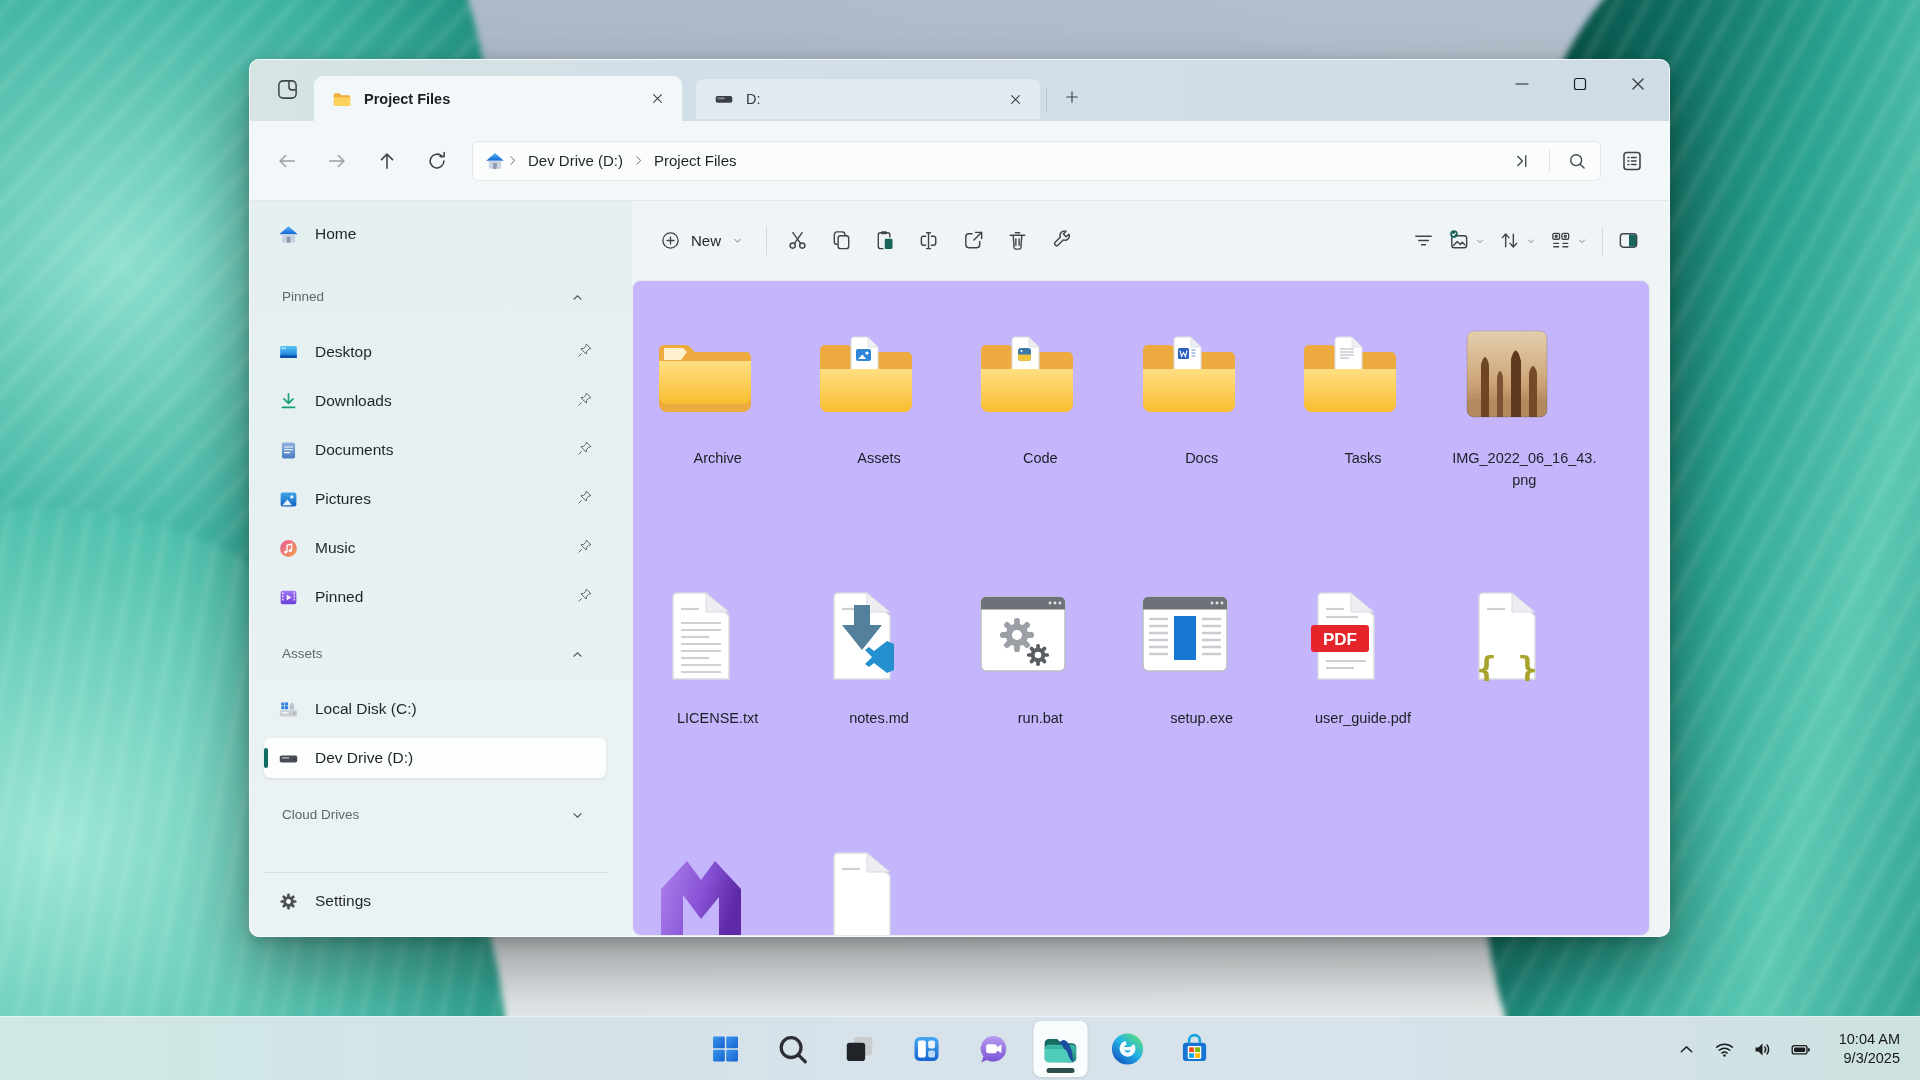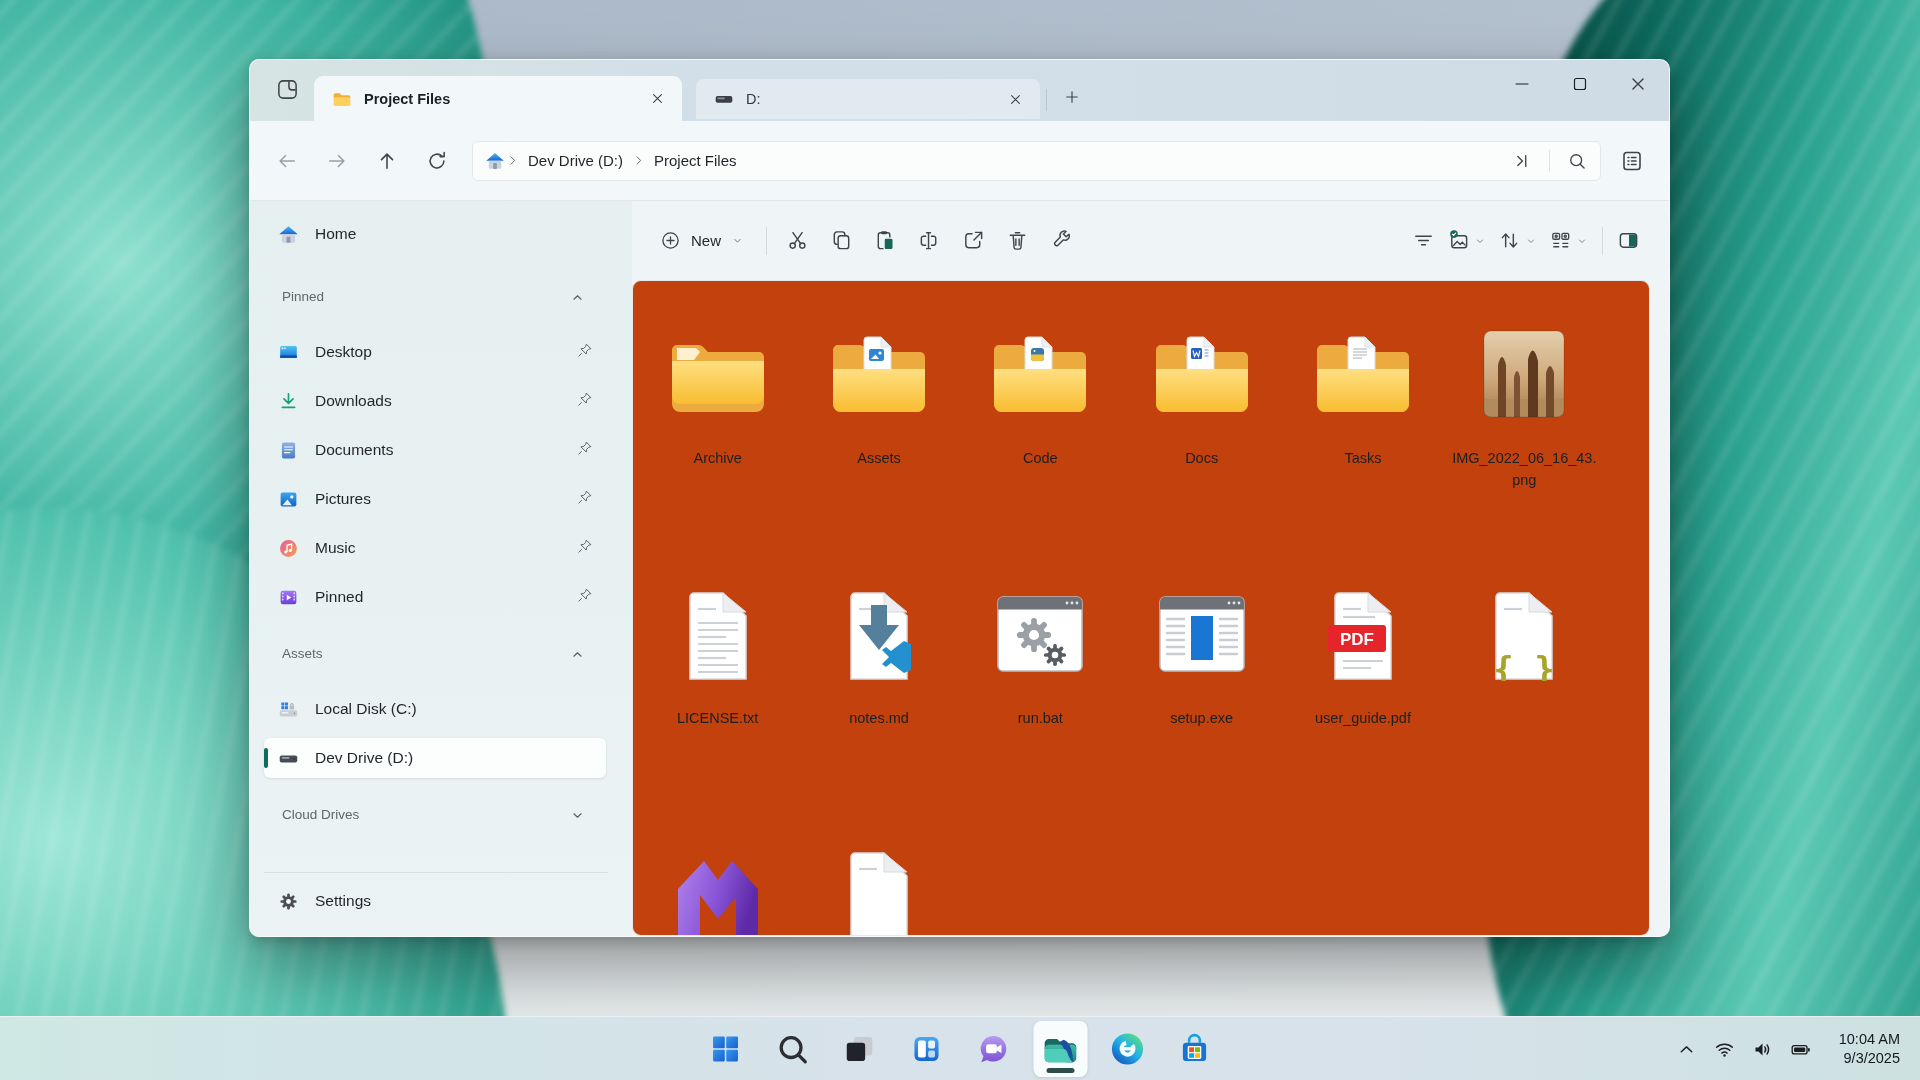--- a/index.html
+++ b/index.html
@@ -86,24 +86,24 @@
   .rightcol { flex:1; display:flex; flex-direction:column; min-width:0; padding-right:19px; }
   .toolbar { height:79px; flex:none; display:flex; align-items:center; padding-left:16px; }
   .new-btn { height:44px; border-radius:6px; display:flex; align-items:center; gap:10px;
     padding:0 14px 0 12px; }
   .new-btn .lbl { font-size:15px; color:#24282c; }
   .tb-ic { width:44px; height:40px; border-radius:5px; display:grid; place-items:center; }
   .tb-div { width:1px; height:28px; background:#d4d9dc; margin:0 8px; }
   .tb-right { margin-left:auto; display:flex; align-items:center; padding-right:4px; }
   .tb-combo { height:40px; border-radius:5px; display:flex; align-items:center; padding:0 6px; gap:4px; }
 
-  .card { flex:1; background:#c2410c; border:1px solid #e7eaed; border-radius:9px; overflow:hidden; }
+  .card { flex:1; background:#c4b5fd; border:1px solid #e7eaed; border-radius:9px; overflow:hidden; }
   .grid { display:grid; grid-template-columns:repeat(6,1fr); padding:36px 44px 0 4px; }
   .cell { height:260px; display:flex; flex-direction:column; align-items:center; }
-  .icon-box { height:104px; width:130px; display:flex; align-items:flex-end; justify-content:center; flex:none; }
+  .icon-box { height:104px; width:130px; display:flex; align-items:flex-end; justify-content:flex-start; flex:none; }
   .fname { margin-top:26px; font-size:14.5px; color:#1c2024; text-align:center; line-height:1.55;
     max-width:152px; word-break:break-all; }
 
   .statusrow { height:52px; flex:none; display:flex; align-items:center; padding-left:12px; }
   .statusrow .lbl { font-size:14px; color:#494f54; }
 
   
   #taskbar { position:absolute; left:0; right:0; bottom:0; height:64px;
     background:linear-gradient(90deg,#cfe8e4 0%, #d2e4e7 22%, #d7e2ea 45%, #d7e2ea 72%, #cde1e0 100%);
     border-top:1px solid rgba(255,255,255,.5); }

